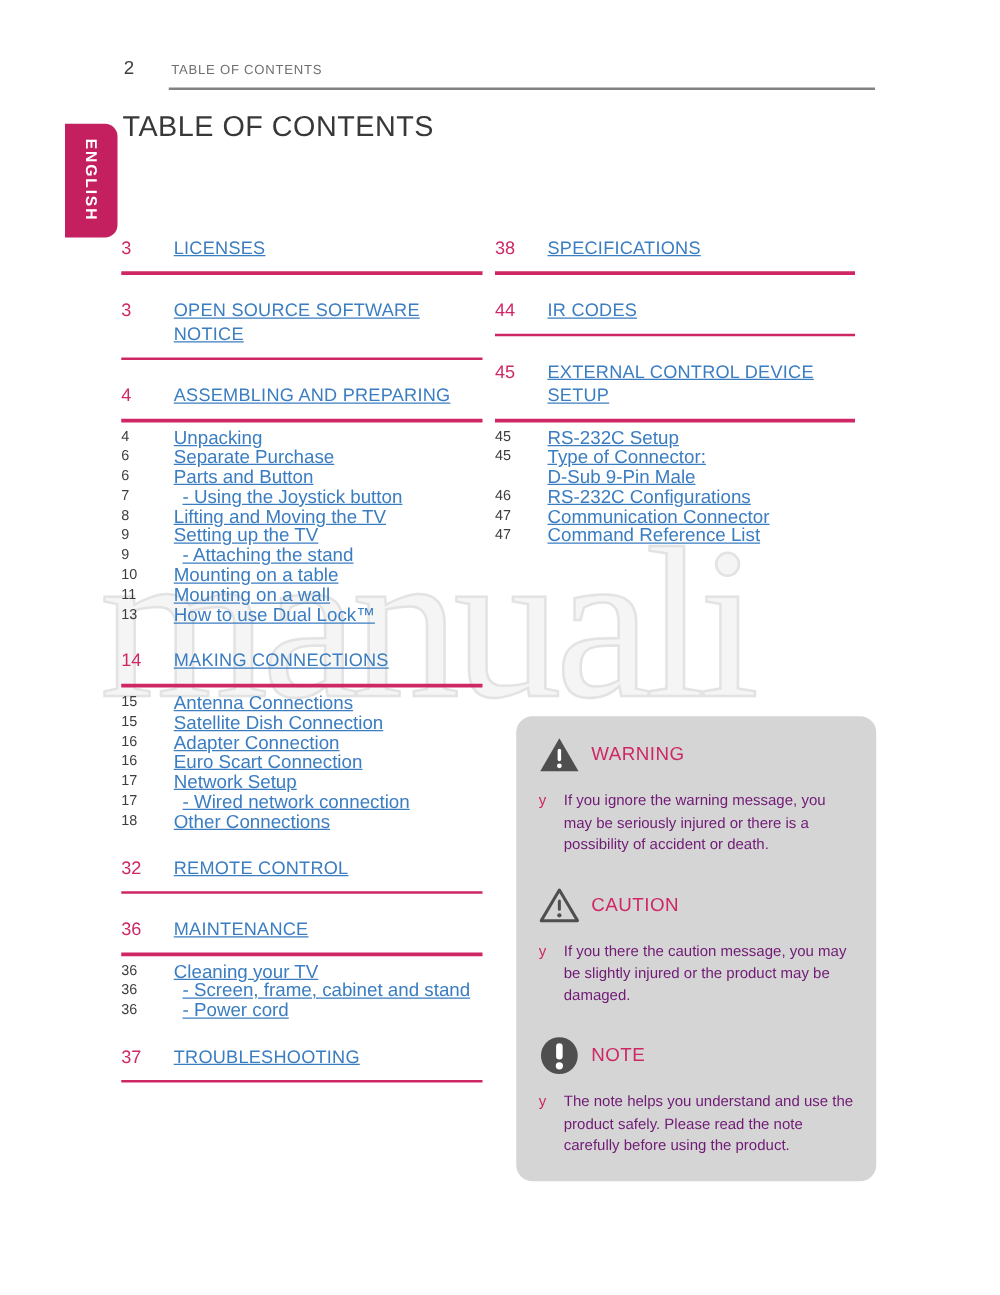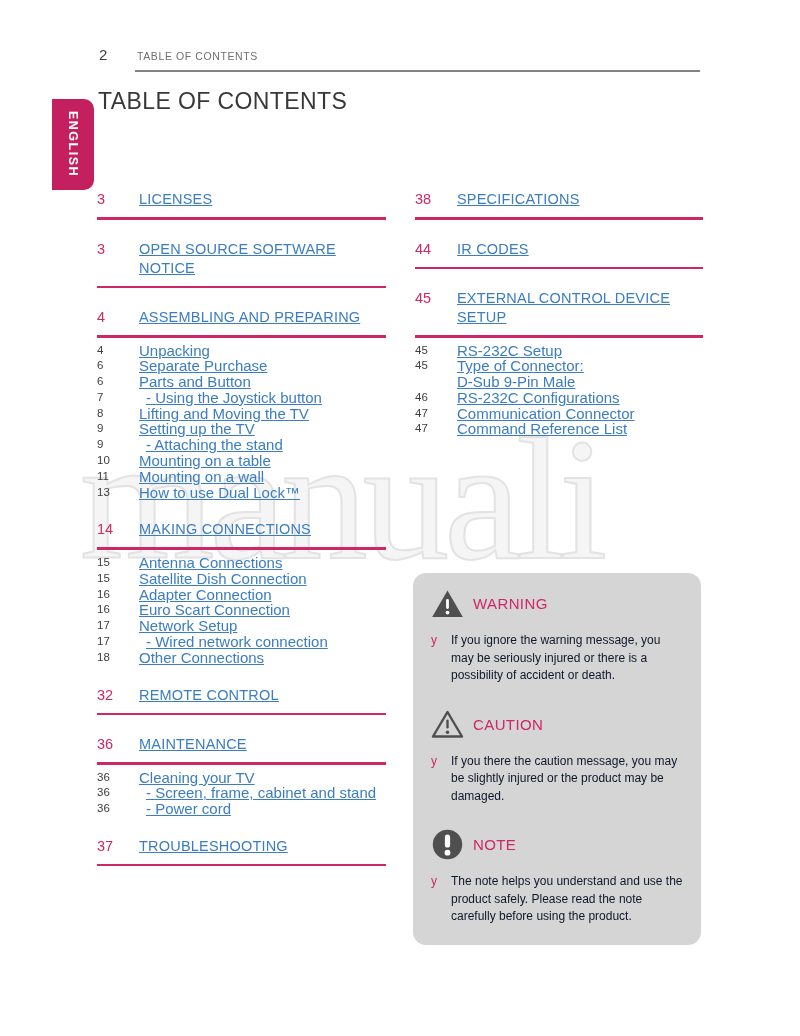--- a/index.html
+++ b/index.html
@@ -26,21 +26,21 @@
 
   
   .watermark{position:absolute;left:80px;top:413px;z-index:0;
              font-family:Liberation Serif, serif;font-size:173px;line-height:1;
              letter-spacing:-5px;color:#f5f5f5;
              -webkit-text-stroke:2px #e3e3e3;pointer-events:none;user-select:none;}
 
   
   .col{position:absolute;top:190px;z-index:1;}
   .col-left{left:97px;width:289px;}
-  .col-right{left:415px;width:288px;}
+  .col-right{left:396px;width:288px;}
   .sec{margin-bottom:20px;}
   .sec-row{display:flex;}
   .sec-num{width:42px;flex:0 0 42px;font-size:14.5px;color:var(--pink);line-height:19px;}
   .sec-title{font-size:14.5px;line-height:19px;color:var(--blue);
              text-decoration:underline;cursor:pointer;letter-spacing:0.2px;}
   .sec-rule{height:2.5px;background:var(--pink);margin-top:8px;}
   .items{margin-top:5px;}
   .item-row{display:flex;}
   .item-num{width:42px;flex:0 0 42px;font-size:11.5px;color:#3d3d3d;line-height:15.8px;}
   .item-link{font-size:15px;line-height:15.8px;color:var(--blue);
@@ -50,21 +50,21 @@
   
   .notices{position:absolute;left:413px;top:573px;width:288px;height:372px;z-index:1;
            background:var(--box-gray);border-radius:13px;box-sizing:border-box;
            padding:15px 18px 0 18px;}
   .notice{margin-bottom:24px;}
   .notice-head{display:flex;align-items:center;gap:9px;margin-bottom:13px;}
   .notice-icon{width:33px;height:31px;display:inline-flex;align-items:center;justify-content:center;}
   .notice-title{font-size:15px;color:var(--pink);letter-spacing:0.4px;}
   .notice-body{display:flex;}
   .notice-bullet{flex:0 0 20px;font-size:12px;color:var(--pink);line-height:17.5px;}
-  .notice-text{margin:0;font-size:12px;line-height:17.5px;color:#0f172a;width:238px;}
+  .notice-text{margin:0;font-size:12px;line-height:17.5px;color:#701a75;width:238px;}
 </style>
 </head>
 <body>
 
 <div class="page">
 
   <div class="run-head">
     <span class="run-num">2</span>
     <span class="run-title">TABLE OF CONTENTS</span>
     <div class="run-rule"></div>

